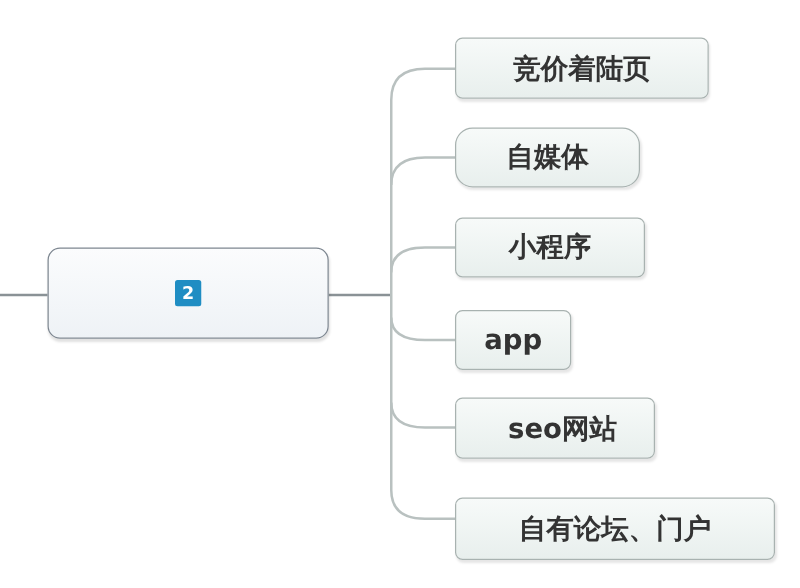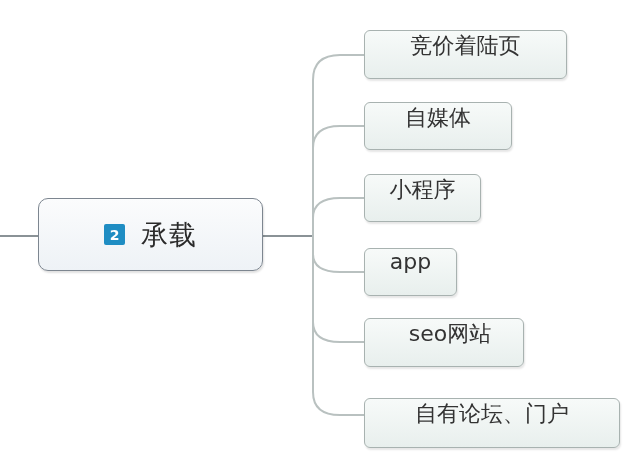--- a/index.html
+++ b/index.html
@@ -21,22 +21,22 @@
       width: 21px; height: 21px; background: #1f8dc3; color: #fff;
       font-size: 14px; font-weight: bold; display: flex; align-items: center; justify-content: center;
       border-radius: 2px;
     }
     .central-label { font-size: 27px; color: #2a2a2a; letter-spacing: 1px; }
     .child {
       position: absolute; left: 364px; box-sizing: border-box;
       border: 1.5px solid #a8b2b0; border-radius: 6px;
       background: linear-gradient(#f7faf9, #e8efed);
       box-shadow: 1px 2px 2px rgba(0,0,0,0.10);
-      display: flex; align-items: flex-start; justify-content: center;
-      font-size: 22px; color: #333;
+      display: flex; align-items: center; justify-content: center;
+      font-size: 22px; color: #333; font-weight: bold;
     }
   </style>
 </head>
 <body>
 
 <svg class="connectors" width="640" height="470">
   <g fill="none" stroke="#b9c1c0" stroke-width="2">
     <line x1="0" y1="236" x2="38" y2="236" stroke="#8a9296"></line>
     <line x1="263" y1="236" x2="313" y2="236" stroke="#8a9296"></line>
     <line x1="313" y1="80" x2="313" y2="392"></line>
@@ -44,30 +44,29 @@
     <path d="M313 148 Q313 126 340 126 L364 126"></path>
     <path d="M313 218 Q313 198 340 198 L364 198"></path>
     <path d="M313 254 Q313 272 340 272 L364 272"></path>
     <path d="M313 322 Q313 342 340 342 L364 342"></path>
     <path d="M313 392 Q313 415 340 415 L364 415"></path>
   </g>
 </svg>
 
 <div class="central">
   <span class="badge">2</span>
-  <span class="central-label">承载</span>
 </div>
 
 <div class="child" style="top:30px;width:203px;height:49px;">
   <span>竞价着陆页</span>
 </div>
-<div class="child" style="top:102px;width:148px;height:48px;">
+<div class="child" style="top:102px;width:148px;height:48px;border-radius:14px;">
   <span>自媒体</span>
 </div>
-<div class="child" style="top:174px;width:117px;height:48px;">
+<div class="child" style="top:174px;width:152px;height:48px;">
   <span>小程序</span>
 </div>
 <div class="child" style="top:248px;width:93px;height:48px;">
   <span>app</span>
 </div>
 <div class="child" style="top:318px;width:160px;height:49px;padding-left:12px;">
   <span>seo网站</span>
 </div>
 <div class="child" style="top:398px;width:256px;height:50px;">
   <span>自有论坛、门户</span>

